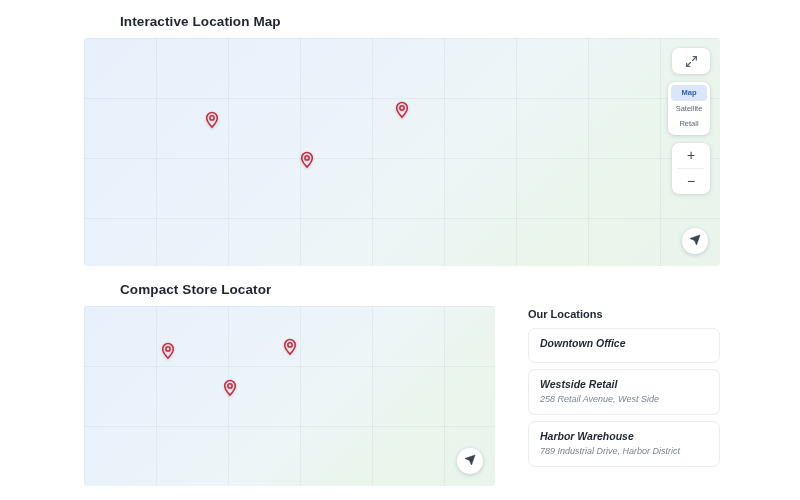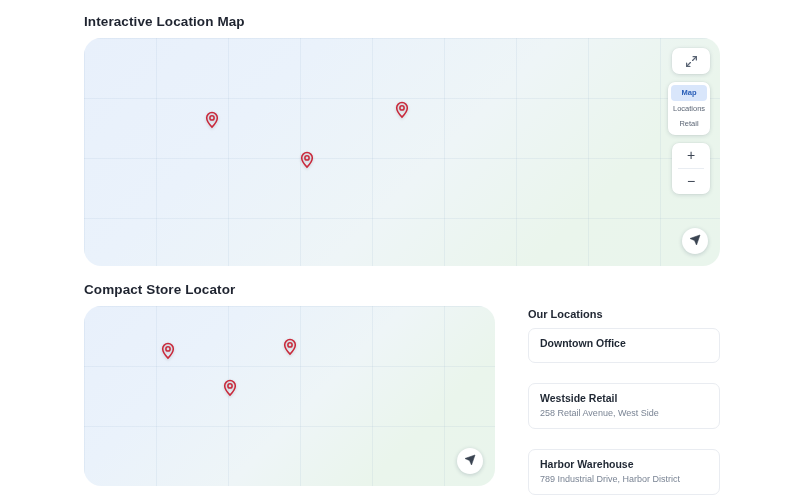--- a/index.html
+++ b/index.html
@@ -16,26 +16,27 @@
   .page {
     padding: 14px 80px 0 84px;
   }
 
   .section-title {
     font-size: 13.5px;
     font-weight: 700;
     color: #1f2430;
     letter-spacing: 0.1px;
     margin-bottom: 9px;
+    margin-left: 36px;
   }
 
   
   .map-surface {
     position: relative;
-    border-radius: 17px;
+    border-radius: 3px;
     overflow: hidden;
     background:
       linear-gradient(135deg, #e8f0fb 0%, #eaf2fb 28%, #eef5f7 55%, #eaf5ec 78%, #e9f5ec 100%);
   }
 
   .grid-lines {
     position: absolute;
     inset: 0;
     background-image:
       linear-gradient(to right, rgba(140,170,200,0.13) 1px, transparent 1px),
@@ -139,21 +140,22 @@
     font-weight: 700;
     color: #222834;
     margin-bottom: 8px;
   }
 
   .loc-card {
     background: #ffffff;
     border: 1px solid #e9ecf1;
     border-radius: 7px;
     padding: 8px 11px 9px;
-    margin-bottom: 20px;
+    margin-bottom: 6px;
+    font-style: italic;
   }
   .loc-name {
     font-size: 10.5px;
     font-weight: 700;
     color: #1f2733;
     margin-bottom: 4px;
   }
   .loc-addr {
     font-size: 9px;
     color: #7a8494;
@@ -199,21 +201,21 @@
             <polyline points="15 3 21 3 21 9"></polyline>
             <polyline points="9 21 3 21 3 15"></polyline>
             <line x1="21" y1="3" x2="14" y2="10"></line>
             <line x1="3" y1="21" x2="10" y2="14"></line>
           </svg>
         </div>
       </div>
 
       <div class="ctrl-card maptype" id="maptype-group">
           <div class="maptype-item active">Map</div>
-          <div class="maptype-item">Locations</div>
+          <div class="maptype-item">Satellite</div>
           <div class="maptype-item">Retail</div>
         </div>
 
       <div class="ctrl-card zoomgrp">
         <div class="zoom-btn">+</div>
         <div class="zoom-divider"></div>
         <div class="zoom-btn">−</div>
       </div>
     </div>
 

